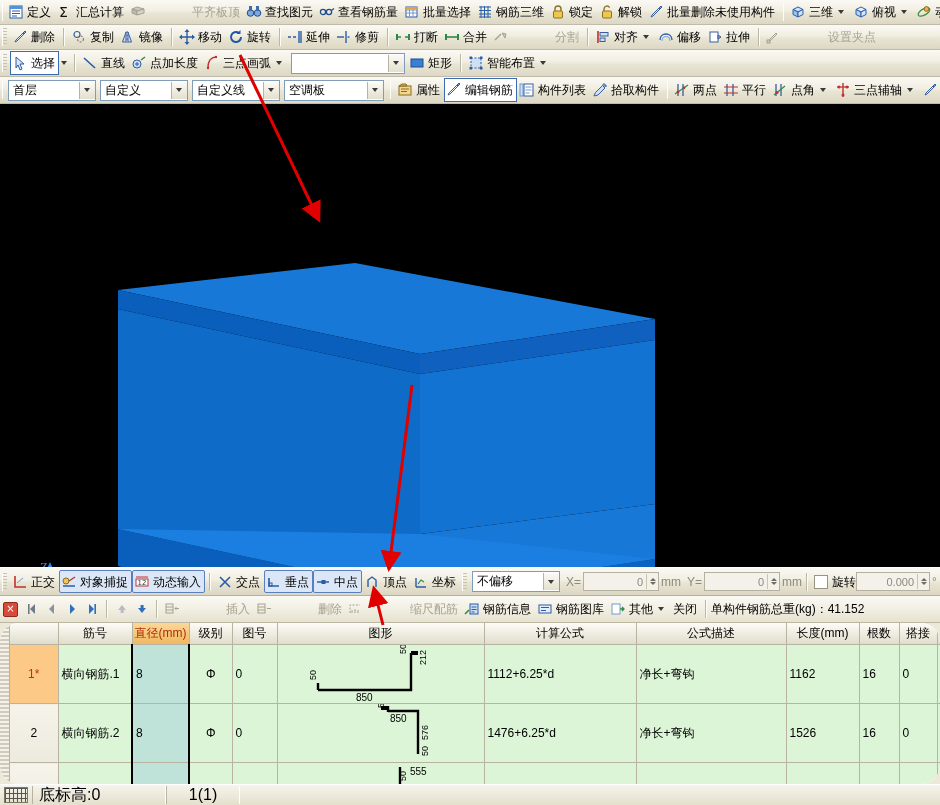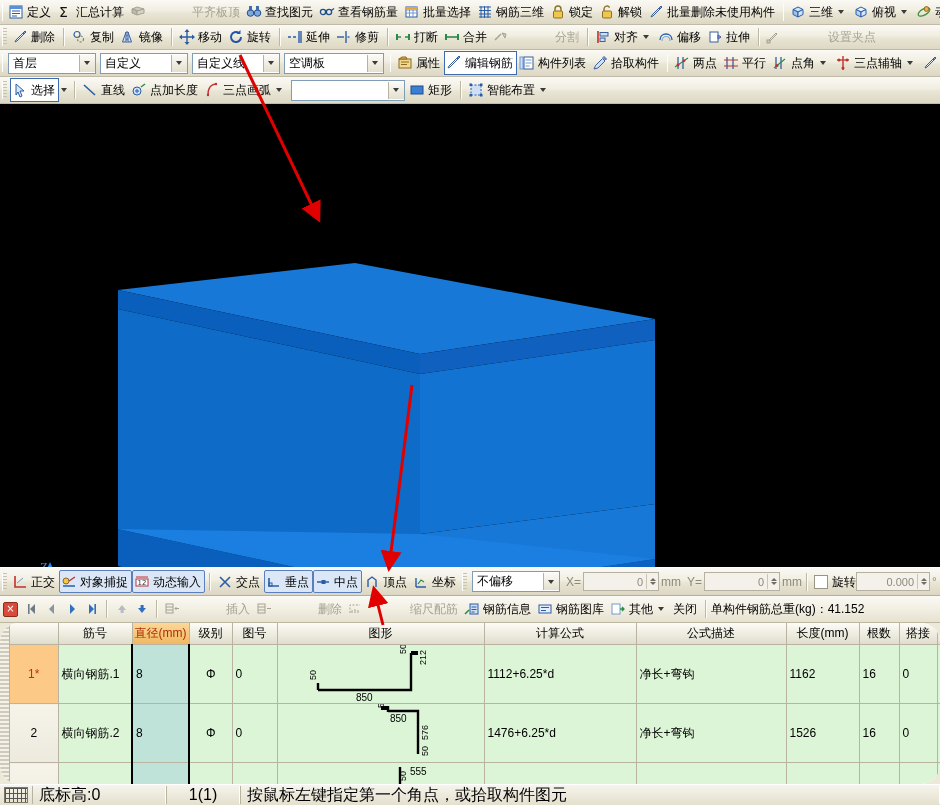--- a/index.html
+++ b/index.html
@@ -413,20 +413,100 @@
       <span class="ic">
           <svg width="16" height="16" viewBox="0 0 16 16">
             <path d="M3 13l8-8-1-1-8 8z" fill="#e8e5da" stroke="#a6a291"></path>
             <rect x="1" y="11" width="3" height="3" fill="#cfcabb" stroke="#a6a291"></rect>
           </svg>
         </span>
       <span class="lbl">设置夹点</span>
     </div>
   </div>
 
+  <div class="tb r4">
+    <span class="grip"></span>
+
+    <div class="ti selh">
+      <span class="ic">
+          <svg width="16" height="16" viewBox="0 0 16 16">
+            <path d="M4 2l8 7h-4l2 5-2 1-2-5-2 3z" fill="#dbe7f7" stroke="#2a5ca8"></path>
+          </svg>
+        </span>
+      <span class="lbl">选择</span>
+    </div>
+    <span class="caret"></span>
+
+    <span class="sep"></span>
+
+    <div class="ti">
+      <span class="ic">
+          <svg width="16" height="16" viewBox="0 0 16 16">
+            <path d="M2 3l11 10" stroke="#2a5ca8" stroke-width="1.6"></path>
+          </svg>
+        </span>
+      <span class="lbl">直线</span>
+    </div>
+
+    <div class="ti">
+      <span class="ic">
+          <svg width="16" height="16" viewBox="0 0 16 16">
+            <circle cx="6" cy="9" r="4" fill="#cfe0f6" stroke="#2a5ca8"></circle>
+            <path d="M10 5l4-3" stroke="#2a8a4a" stroke-width="1.4"></path>
+            <path d="M6 7v4M4 9h4" stroke="#2a5ca8"></path>
+          </svg>
+        </span>
+      <span class="lbl">点加长度</span>
+    </div>
+
+    <div class="ti">
+      <span class="ic">
+          <svg width="16" height="16" viewBox="0 0 16 16">
+            <path d="M4 13C4 5 8 2 12 2" fill="none" stroke="#c03030" stroke-width="1.5"></path>
+            <circle cx="4" cy="13" r="1.2" fill="#c03030"></circle>
+            <circle cx="12" cy="2" r="1.2" fill="#c03030"></circle>
+          </svg>
+        </span>
+      <span class="lbl">三点画弧</span>
+      <span class="caret"></span>
+    </div>
+
+    <div class="combo blank">
+      <span class="ctext"></span>
+      <span class="cbtn">
+          <i class="caret"></i>
+        </span>
+    </div>
+
+    <div class="ti">
+      <span class="ic">
+          <svg width="16" height="16" viewBox="0 0 16 16">
+            <rect x="2" y="4" width="12" height="8" fill="#3a7fd5" stroke="#1f4e8c"></rect>
+          </svg>
+        </span>
+      <span class="lbl">矩形</span>
+    </div>
+
+    <span class="sep"></span>
+
+    <div class="ti">
+      <span class="ic">
+          <svg width="16" height="16" viewBox="0 0 16 16">
+            <rect x="3" y="3" width="10" height="10" fill="#cfe0f6" stroke="#2a5ca8" stroke-dasharray="2 1.5"></rect>
+            <rect x="1.5" y="1.5" width="2.5" height="2.5" fill="#2a5ca8"></rect>
+            <rect x="12" y="1.5" width="2.5" height="2.5" fill="#2a5ca8"></rect>
+            <rect x="1.5" y="12" width="2.5" height="2.5" fill="#2a5ca8"></rect>
+            <rect x="12" y="12" width="2.5" height="2.5" fill="#2a5ca8"></rect>
+          </svg>
+        </span>
+      <span class="lbl">智能布置</span>
+      <span class="caret"></span>
+    </div>
+  </div>
+
   <div class="tb r3">
     <span class="grip"></span>
 
     <div class="combo">
       <span class="ctext">首层</span>
       <span class="cbtn">
           <i class="caret"></i>
         </span>
     </div>
     <div class="combo">
@@ -545,100 +625,20 @@
     <div class="ti">
       <span class="ic">
           <svg width="16" height="16" viewBox="0 0 16 16">
             <path d="M3 13l2-1 7-7-1-1-7 7z" fill="#e6eefb" stroke="#3a5f9e"></path>
             <path d="M11 4l2-2 1 1-2 2z" fill="#7fa8dc" stroke="#3a5f9e"></path>
           </svg>
         </span>
 
     </div>
 
-  </div>
-
-  <div class="tb r4">
-    <span class="grip"></span>
-
-    <div class="ti selh">
-      <span class="ic">
-          <svg width="16" height="16" viewBox="0 0 16 16">
-            <path d="M4 2l8 7h-4l2 5-2 1-2-5-2 3z" fill="#dbe7f7" stroke="#2a5ca8"></path>
-          </svg>
-        </span>
-      <span class="lbl">选择</span>
-    </div>
-    <span class="caret"></span>
-
-    <span class="sep"></span>
-
-    <div class="ti">
-      <span class="ic">
-          <svg width="16" height="16" viewBox="0 0 16 16">
-            <path d="M2 3l11 10" stroke="#2a5ca8" stroke-width="1.6"></path>
-          </svg>
-        </span>
-      <span class="lbl">直线</span>
-    </div>
-
-    <div class="ti">
-      <span class="ic">
-          <svg width="16" height="16" viewBox="0 0 16 16">
-            <circle cx="6" cy="9" r="4" fill="#cfe0f6" stroke="#2a5ca8"></circle>
-            <path d="M10 5l4-3" stroke="#2a8a4a" stroke-width="1.4"></path>
-            <path d="M6 7v4M4 9h4" stroke="#2a5ca8"></path>
-          </svg>
-        </span>
-      <span class="lbl">点加长度</span>
-    </div>
-
-    <div class="ti">
-      <span class="ic">
-          <svg width="16" height="16" viewBox="0 0 16 16">
-            <path d="M4 13C4 5 8 2 12 2" fill="none" stroke="#c03030" stroke-width="1.5"></path>
-            <circle cx="4" cy="13" r="1.2" fill="#c03030"></circle>
-            <circle cx="12" cy="2" r="1.2" fill="#c03030"></circle>
-          </svg>
-        </span>
-      <span class="lbl">三点画弧</span>
-      <span class="caret"></span>
-    </div>
-
-    <div class="combo blank">
-      <span class="ctext"></span>
-      <span class="cbtn">
-          <i class="caret"></i>
-        </span>
-    </div>
-
-    <div class="ti">
-      <span class="ic">
-          <svg width="16" height="16" viewBox="0 0 16 16">
-            <rect x="2" y="4" width="12" height="8" fill="#3a7fd5" stroke="#1f4e8c"></rect>
-          </svg>
-        </span>
-      <span class="lbl">矩形</span>
-    </div>
-
-    <span class="sep"></span>
-
-    <div class="ti">
-      <span class="ic">
-          <svg width="16" height="16" viewBox="0 0 16 16">
-            <rect x="3" y="3" width="10" height="10" fill="#cfe0f6" stroke="#2a5ca8" stroke-dasharray="2 1.5"></rect>
-            <rect x="1.5" y="1.5" width="2.5" height="2.5" fill="#2a5ca8"></rect>
-            <rect x="12" y="1.5" width="2.5" height="2.5" fill="#2a5ca8"></rect>
-            <rect x="1.5" y="12" width="2.5" height="2.5" fill="#2a5ca8"></rect>
-            <rect x="12" y="12" width="2.5" height="2.5" fill="#2a5ca8"></rect>
-          </svg>
-        </span>
-      <span class="lbl">智能布置</span>
-      <span class="caret"></span>
-    </div>
   </div>
 
   <div class="viewport">
     <svg width="940" height="464" viewBox="0 0 940 464" style="position:absolute;left:0;top:0;">
 
       <polygon points="118,186 355,159 655,215 420,250" fill="#1878d8"></polygon>
       <polygon points="118,186 118,205 420,270 420,250" fill="#0a5fbc"></polygon>
       <polygon points="420,250 420,270 655,236 655,215" fill="#1060c0"></polygon>
 
       <polygon points="420,270 420,430 655,400 655,236" fill="#1273d2"></polygon>
@@ -1011,21 +1011,20 @@
           <td>3</td>
         </tr>
       </tbody>
     </table>
   </div>
 
   <div class="statusbar">
     <span class="kbdicon"></span>
     <span class="sect" style="width:120px">底标高:0</span>
     <span class="sect" style="width:60px;justify-content:center">1(1)</span>
-    <span class="sect" style="flex:1">按鼠标左键指定第一个角点，或拾取构件图元</span>
   </div>
 
   <svg class="arrows">
     <defs>
       <marker id="ah" markerWidth="7" markerHeight="7" refX="3" refY="3.5" orient="auto">
         <path d="M0,0 L7,3.5 L0,7 z" fill="#e00000"></path>
       </marker>
     </defs>
     <line x1="240" y1="55" x2="315" y2="212" stroke="#e00000" stroke-width="3" marker-end="url(#ah)"></line>
     <line x1="412" y1="385" x2="390" y2="560" stroke="#e00000" stroke-width="3" marker-end="url(#ah)"></line>

